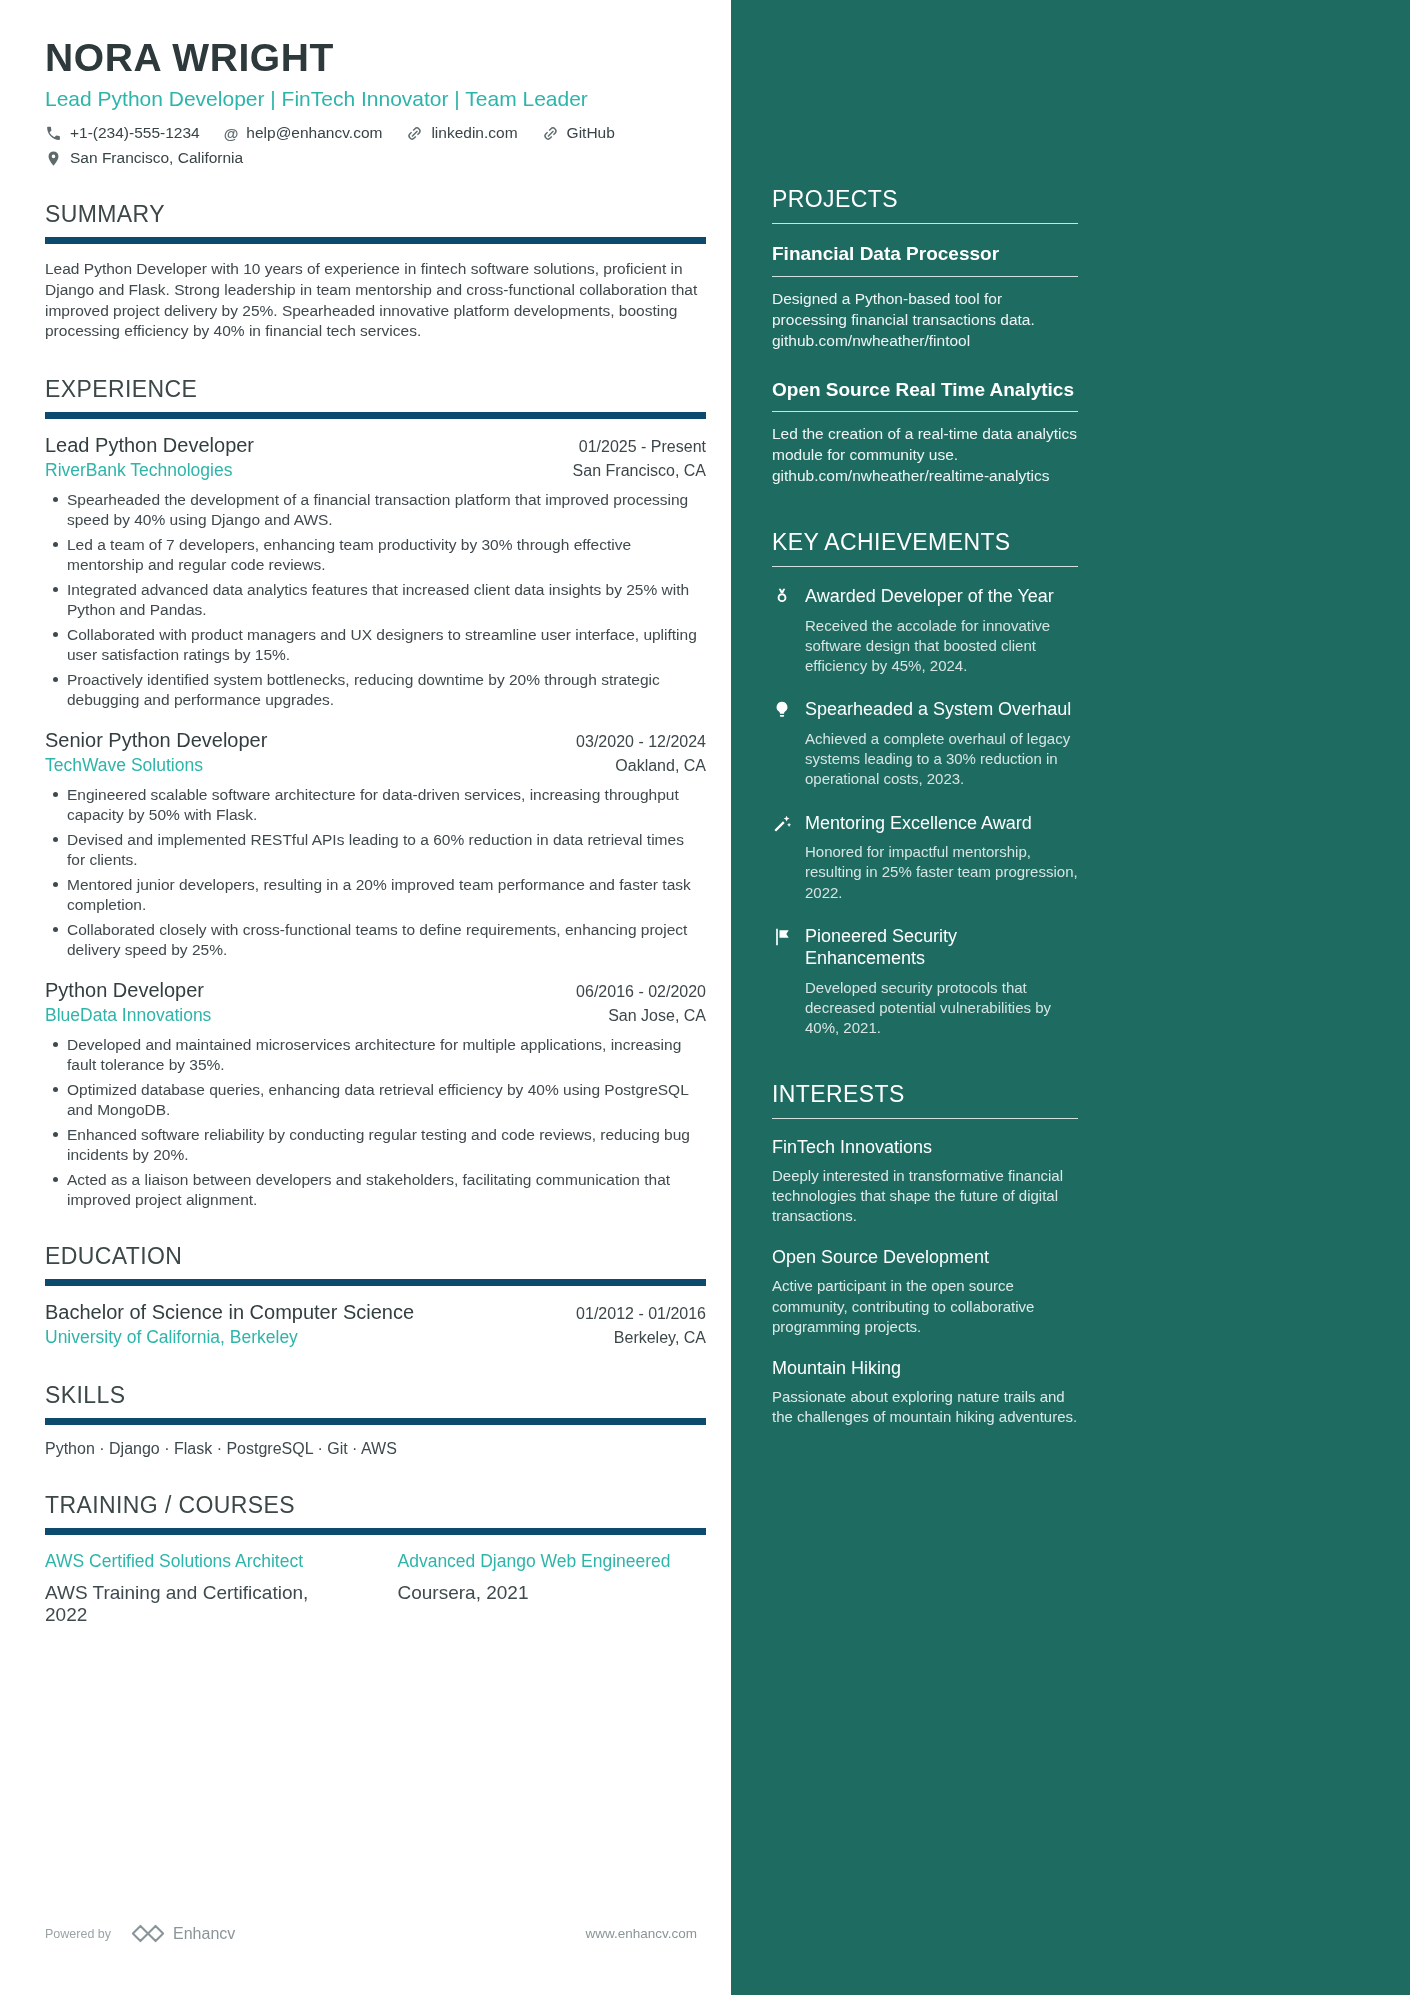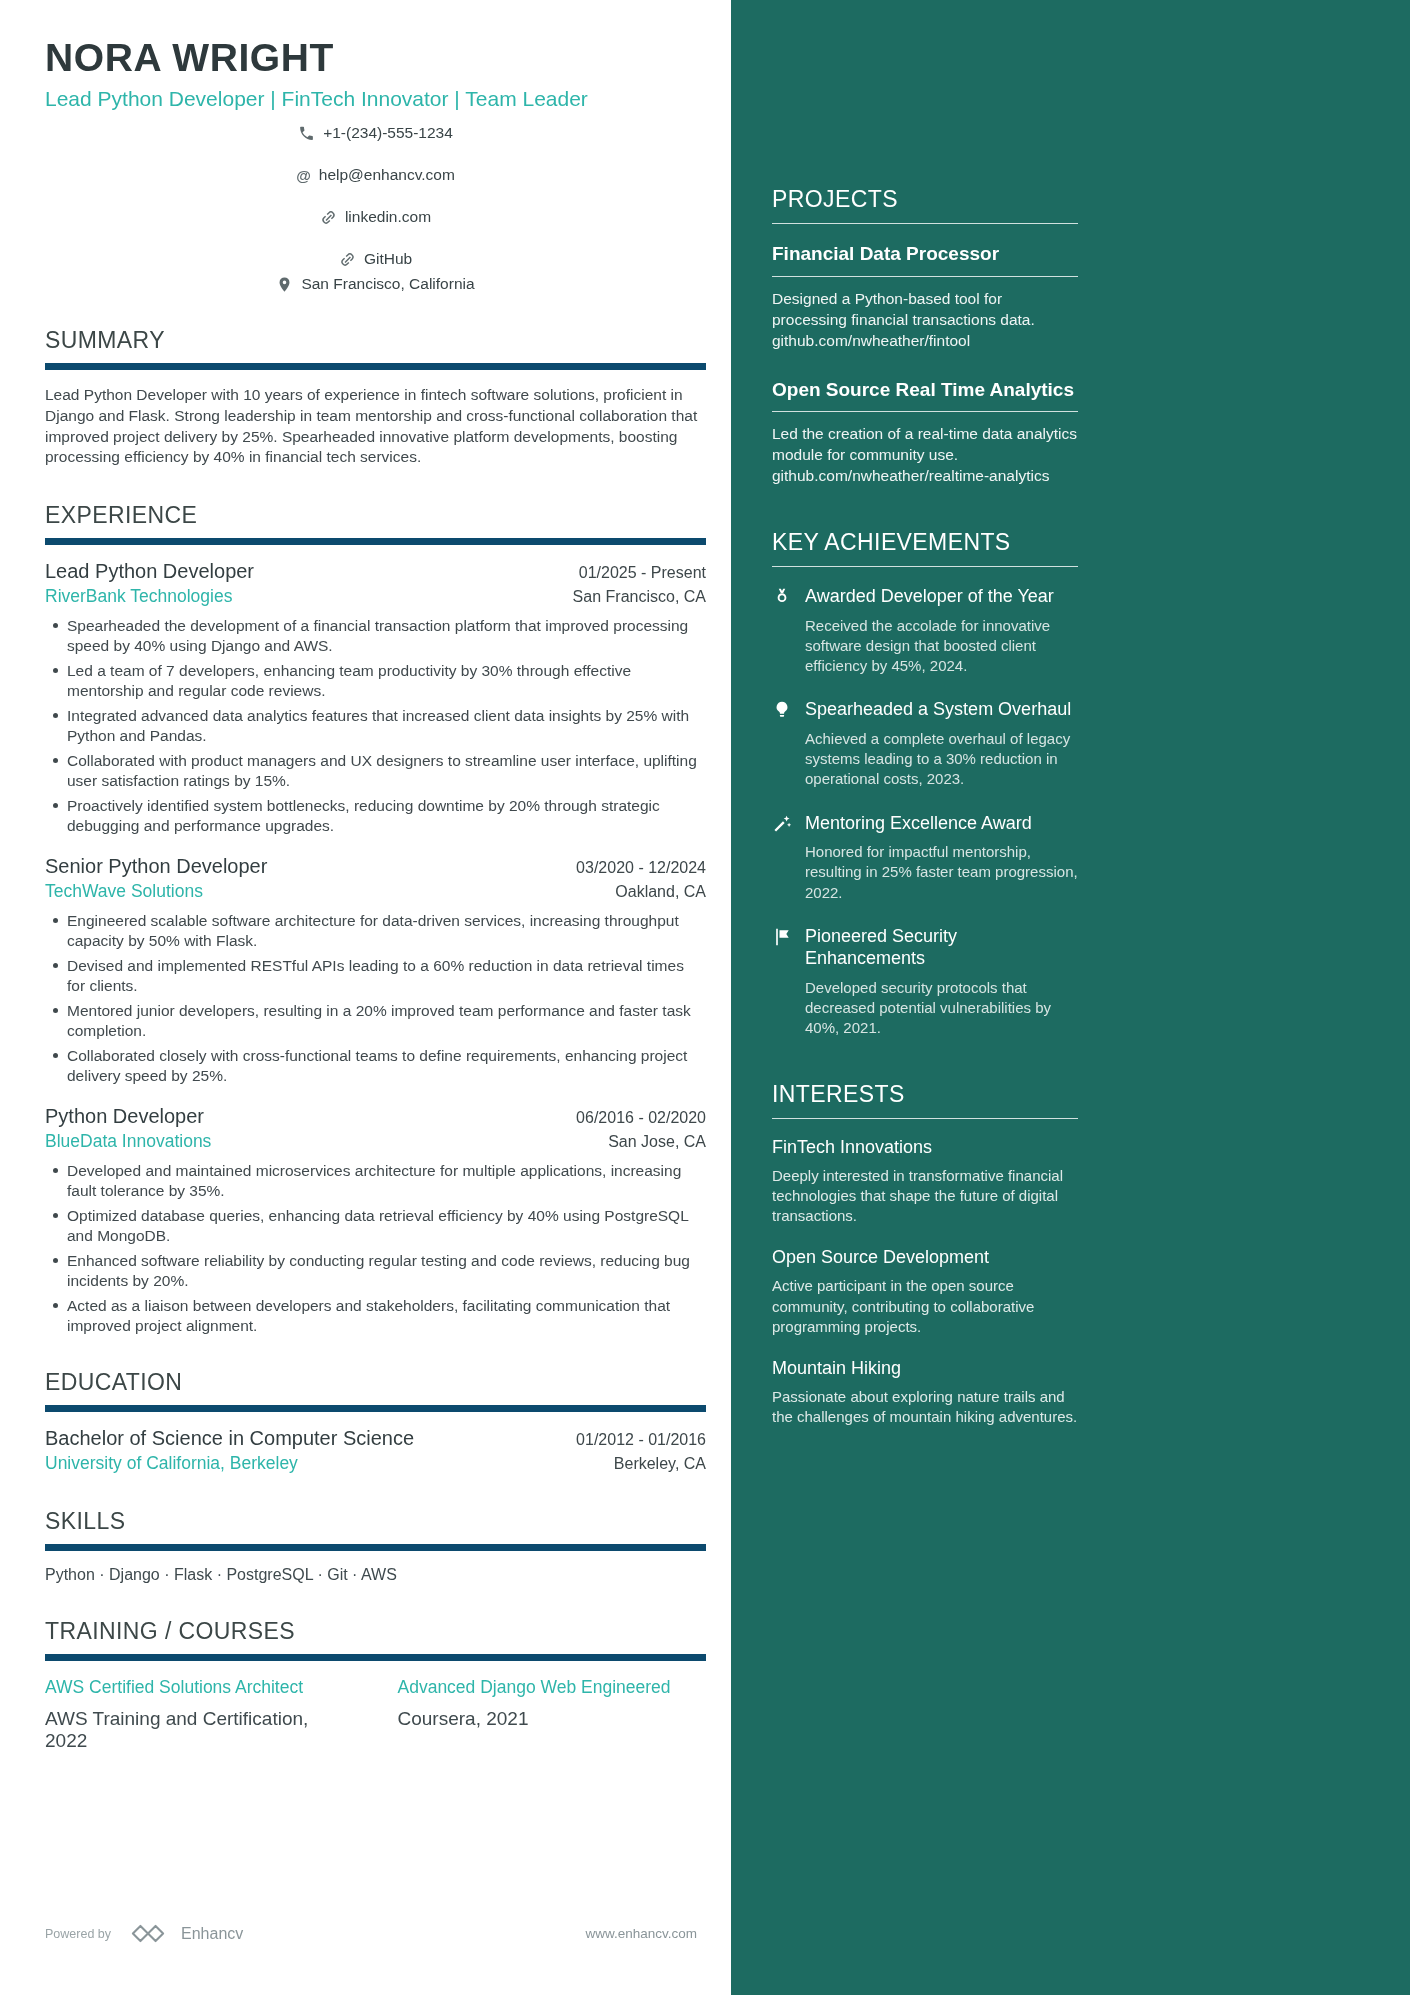--- a/index.html
+++ b/index.html
@@ -8,21 +8,21 @@
 
   .page { width:1410px; height:1995px; display:flex; background:#ffffff; overflow:hidden; position:relative; }
 
   
   .main { width:731px; flex:none; position:relative; padding:36px 25px 140px 45px; }
 
   h1.name { font-size:39px; font-weight:700; color:#2e393c; letter-spacing:.6px; }
   .headline { font-size:21px; color:var(--accent,#2eb5aa); margin-top:7px; }
 
   .contact-rows { margin-top:13px; }
-  .contact-row { display:flex; align-items:center; gap:24px; margin-top:7px; flex-wrap:wrap;flex-direction:column; }
+  .contact-row { display:flex; align-items:center; gap:24px; margin-top:7px; flex-wrap:wrap; }
   .contact-item { display:inline-flex; align-items:center; gap:8px; font-size:15.5px; color:#394447; }
   .cicon { width:17px; height:17px; display:inline-flex; color:#5f6a6d; flex:none; }
   .cicon svg { width:100%; height:100%; fill:currentColor; }
   .cicon.at { font-size:15px; font-weight:700; width:auto; height:auto; line-height:1; }
 
   section.block { margin-top:34px; }
   h2.sec-h { font-size:23px; font-weight:500; color:var(--heading,#3c4747); letter-spacing:.4px;
              padding-bottom:9px; border-bottom:7px solid #0c4a6e; margin-bottom:15px;margin-top:27px; }
 
   .summary-text { font-size:15.5px; line-height:1.34; color:#40494d; }
@@ -68,21 +68,21 @@
 
   .interest { margin-bottom:21px; }
   .interest h4 { font-size:18px; font-weight:500; color:#fff; margin-bottom:8px; }
   .interest p { font-size:15px; line-height:1.35; color:rgba(255,255,255,.85); }
 
   
   .footer { position:absolute; left:45px; width:652px; bottom:52px;
             display:flex; justify-content:space-between; align-items:center; }
   .powered { display:flex; align-items:center; gap:20px; }
   .powered-label { font-size:12.5px; color:#9aa4a7; }
-  .brand { display:inline-flex; align-items:center; gap:16px; color:#8a9599; font-size:16px; font-weight:500;text-align:right; }
+  .brand { display:inline-flex; align-items:center; gap:8px; color:#8a9599; font-size:16px; font-weight:500;text-align:right; }
   .brand svg { width:34px; height:19px; }
   .site { font-size:13.5px; color:#8a9599; }
 </style>
 </head>
 <body style="--accent: #2eb5aa; --sidebar-bg: #1d6b61; --heading: #3c4747; --body-text: #3f4a4e; --muted: #8a9599;">
 
 <div class="page">
 
   <main class="main">
 

